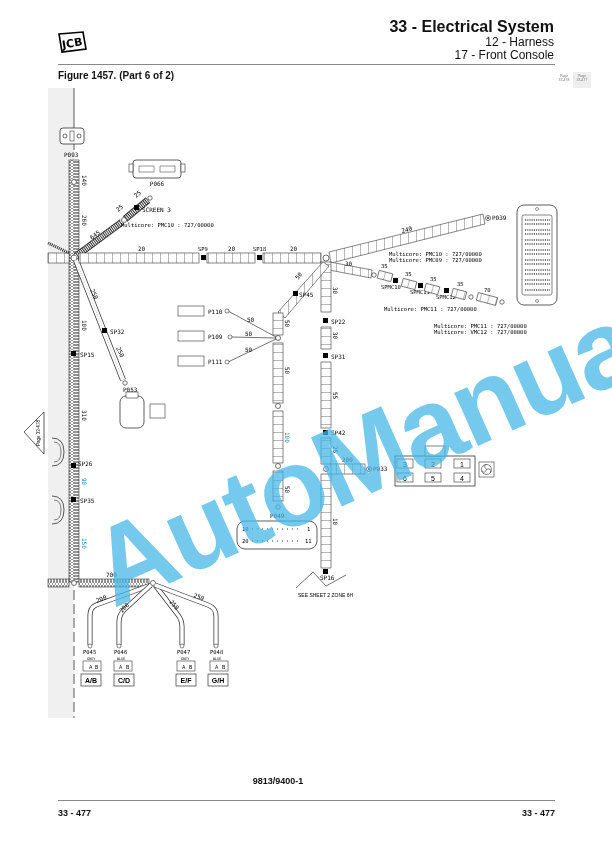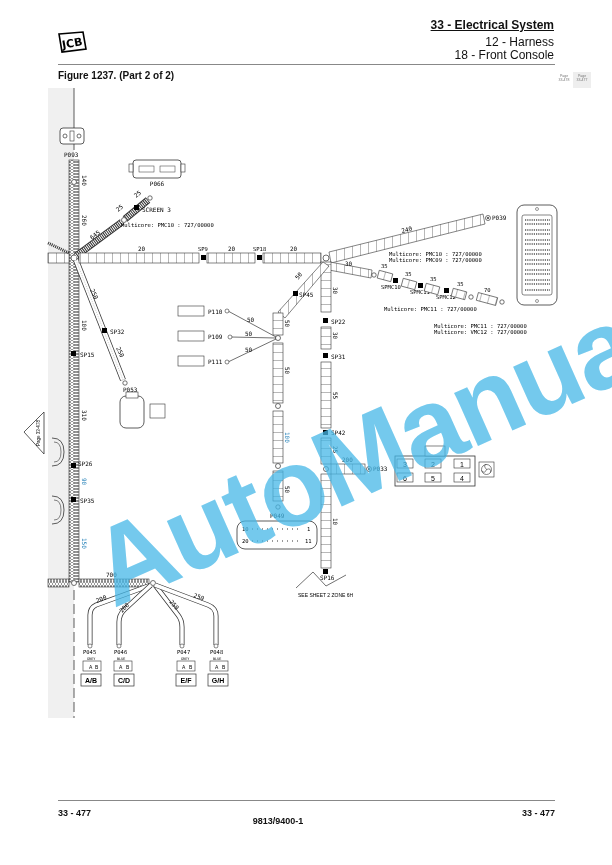--- a/index.html
+++ b/index.html
@@ -1,47 +1,47 @@
 <!DOCTYPE html>
 <html><head>
 <meta charset="utf-8">
 <style>
   html,body{margin:0;padding:0;background:#fff;}
   body{width:612px;height:865px;position:relative;overflow:hidden;font-family:"Liberation Sans",sans-serif;color:#111;}
   .abs{position:absolute;}
   .logo{left:56px;top:30px;width:32px;height:24px;}
-  .hdr-title{right:58px;top:18px;font-size:12px;font-weight:bold;text-align:right;white-space:nowrap;text-decoration:underline;}
+  .hdr-title{right:58px;top:18px;font-size:16px;font-weight:bold;text-align:right;white-space:nowrap;}
   .hdr-sub{right:58px;font-size:12px;text-align:center;white-space:nowrap;}
   .hdr-rule{left:58px;top:64px;width:497px;height:1px;background:#888;}
   .fig-title{left:58px;top:70px;font-size:10px;font-weight:bold;}
   .page-tabs{left:555px;top:72px;display:flex;}
   .page-tab{width:18px;height:16px;font-size:3.5px;line-height:4px;color:#777;text-align:center;padding-top:2px;box-sizing:border-box;}
   .page-tab.active{background:#eee;}
   .footer-rule{left:58px;top:800px;width:497px;height:1px;background:#888;}
   .footer-left{left:58px;top:808px;font-size:9px;font-weight:bold;}
-  .footer-center{left:0;width:556px;top:816px;font-size:9px;font-weight:bold;text-align:center;}
+  .footer-center{left:0;width:556px;top:776px;font-size:9px;font-weight:bold;text-align:center;}
   .footer-right{right:57px;top:808px;font-size:9px;font-weight:bold;}
   .diagram{left:0;top:88px;width:612px;height:640px;}
   .mono{font-family:"DejaVu Sans Mono",monospace;}
   .watermark{left:70px;top:300px;font-size:110px;font-weight:bold;color:#46b8e8;opacity:0.75;transform:rotate(-24deg);transform-origin:left top;white-space:nowrap;letter-spacing:-2px;}
 </style>
 </head>
 <body>
 
 <div class="abs logo">
   <svg width="32" height="24" viewBox="0 0 32 24">
     <path d="M3 4 L27 2 L30 19 L6 22 Z" fill="#fff" stroke="#000" stroke-width="1.6"></path>
     <text x="16" y="17" font-family="DejaVu Sans" font-weight="bold" font-size="11" text-anchor="middle" transform="rotate(-10 16 12)">JCB</text>
   </svg>
 </div>
 <div class="abs hdr-title">33 - Electrical System</div>
 <div class="abs hdr-sub" style="top:35px;">12 - Harness</div>
-<div class="abs hdr-sub" style="top:48px;">18 - Front Console</div>
+<div class="abs hdr-sub" style="top:48px;">17 - Front Console</div>
 <div class="abs hdr-rule"></div>
-<div class="abs fig-title">Figure 1237. (Part 2 of 2)</div>
+<div class="abs fig-title">Figure 1457. (Part 6 of 2)</div>
 
 <div class="abs page-tabs">
   <div class="page-tab">
     <div>Page</div>
     <div>33-478</div>
   </div>
   <div class="page-tab active">
     <div>Page</div>
     <div>33-477</div>
   </div>

